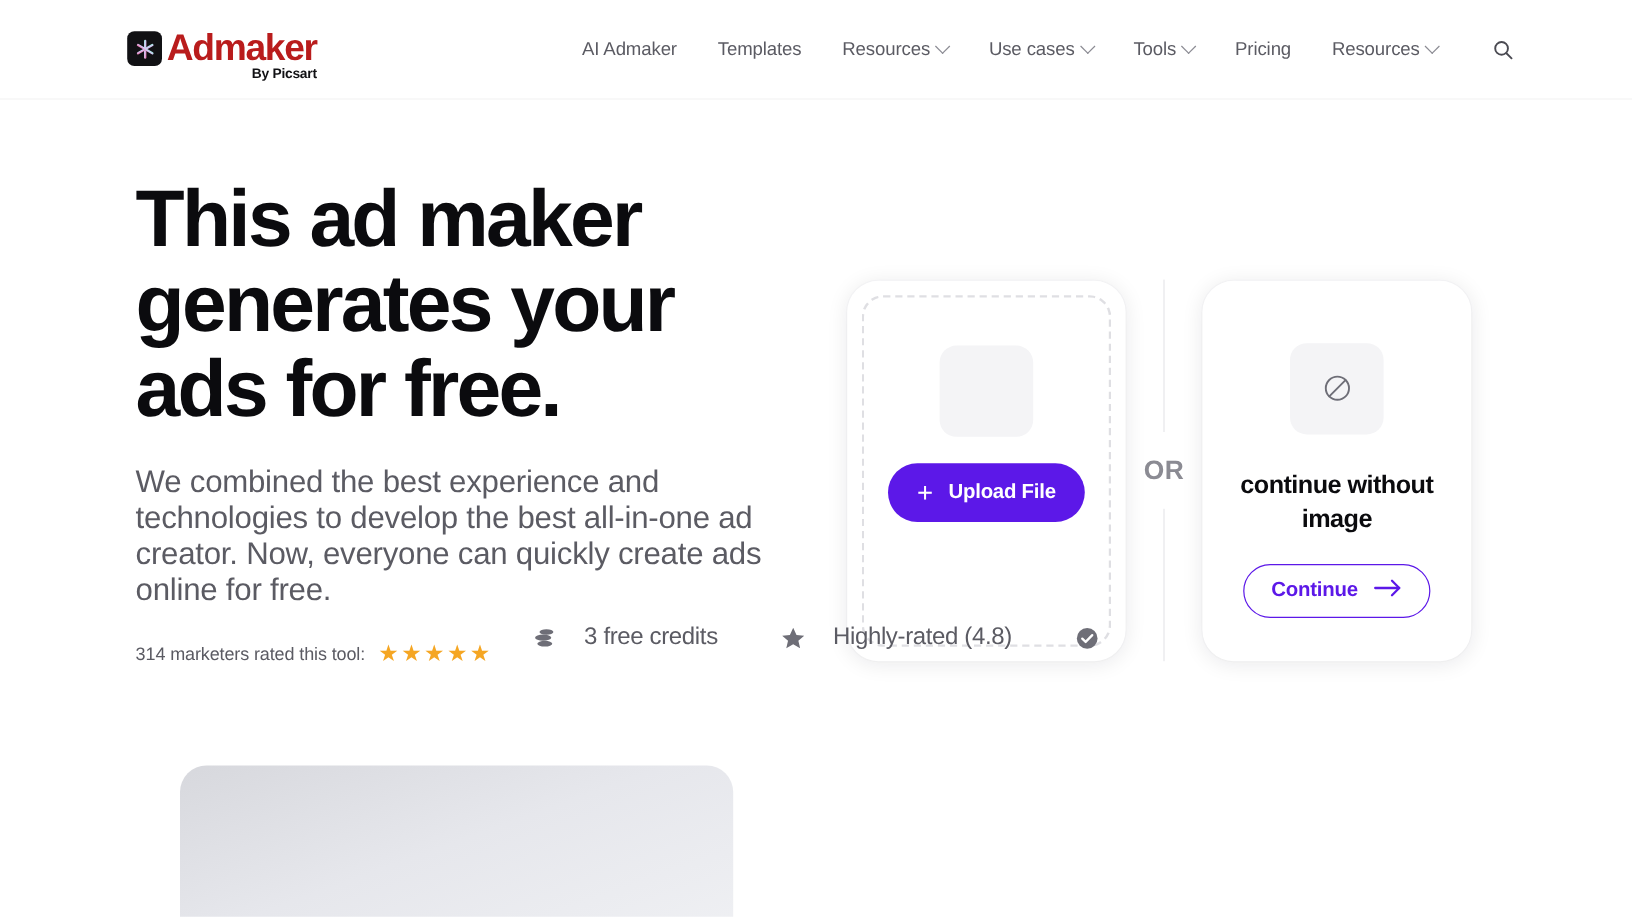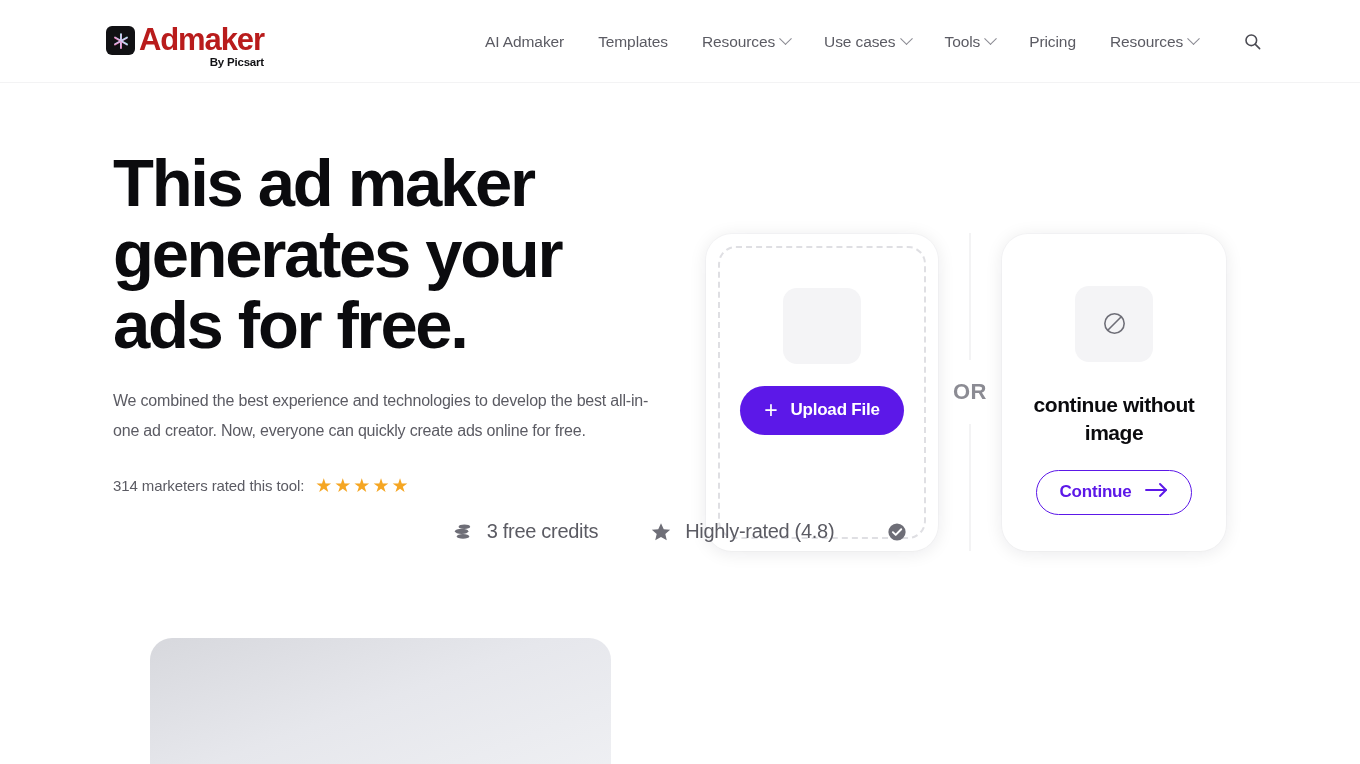--- a/index.html
+++ b/index.html
@@ -105,21 +105,21 @@
   h1.headline {
     font-size: 67px;
     line-height: 71px;
     font-weight: 700;
     letter-spacing: -2.3px;
     color: #0b0b0e;
     width: 480px;
   }
   p.subhead {
     margin-top: 26px;
-    font-size: 16px;
+    font-size: 26px;
     line-height: 30px;
     color: #5b5b63;
     letter-spacing: -0.2px;
     width: 545px;
   }
   .rating-line {
     margin-top: 30px;
     display: flex;
     align-items: center;
     gap: 11px;
@@ -271,21 +271,21 @@
     top: 437px;
     left: 0;
     width: 100%;
     display: flex;
     justify-content: center;
     gap: 52px;
   }
   .badge {
     display: flex;
     align-items: center;
-    gap: 13px;
+    gap: 22px;
     font-size: 20px;
     color: #5b5b63;
     letter-spacing: -0.3px;
   }
   .badge-icon { display: flex; align-items: center; flex: none; }
 
   
   .bottom {
     position: relative;
     height: 136px;

